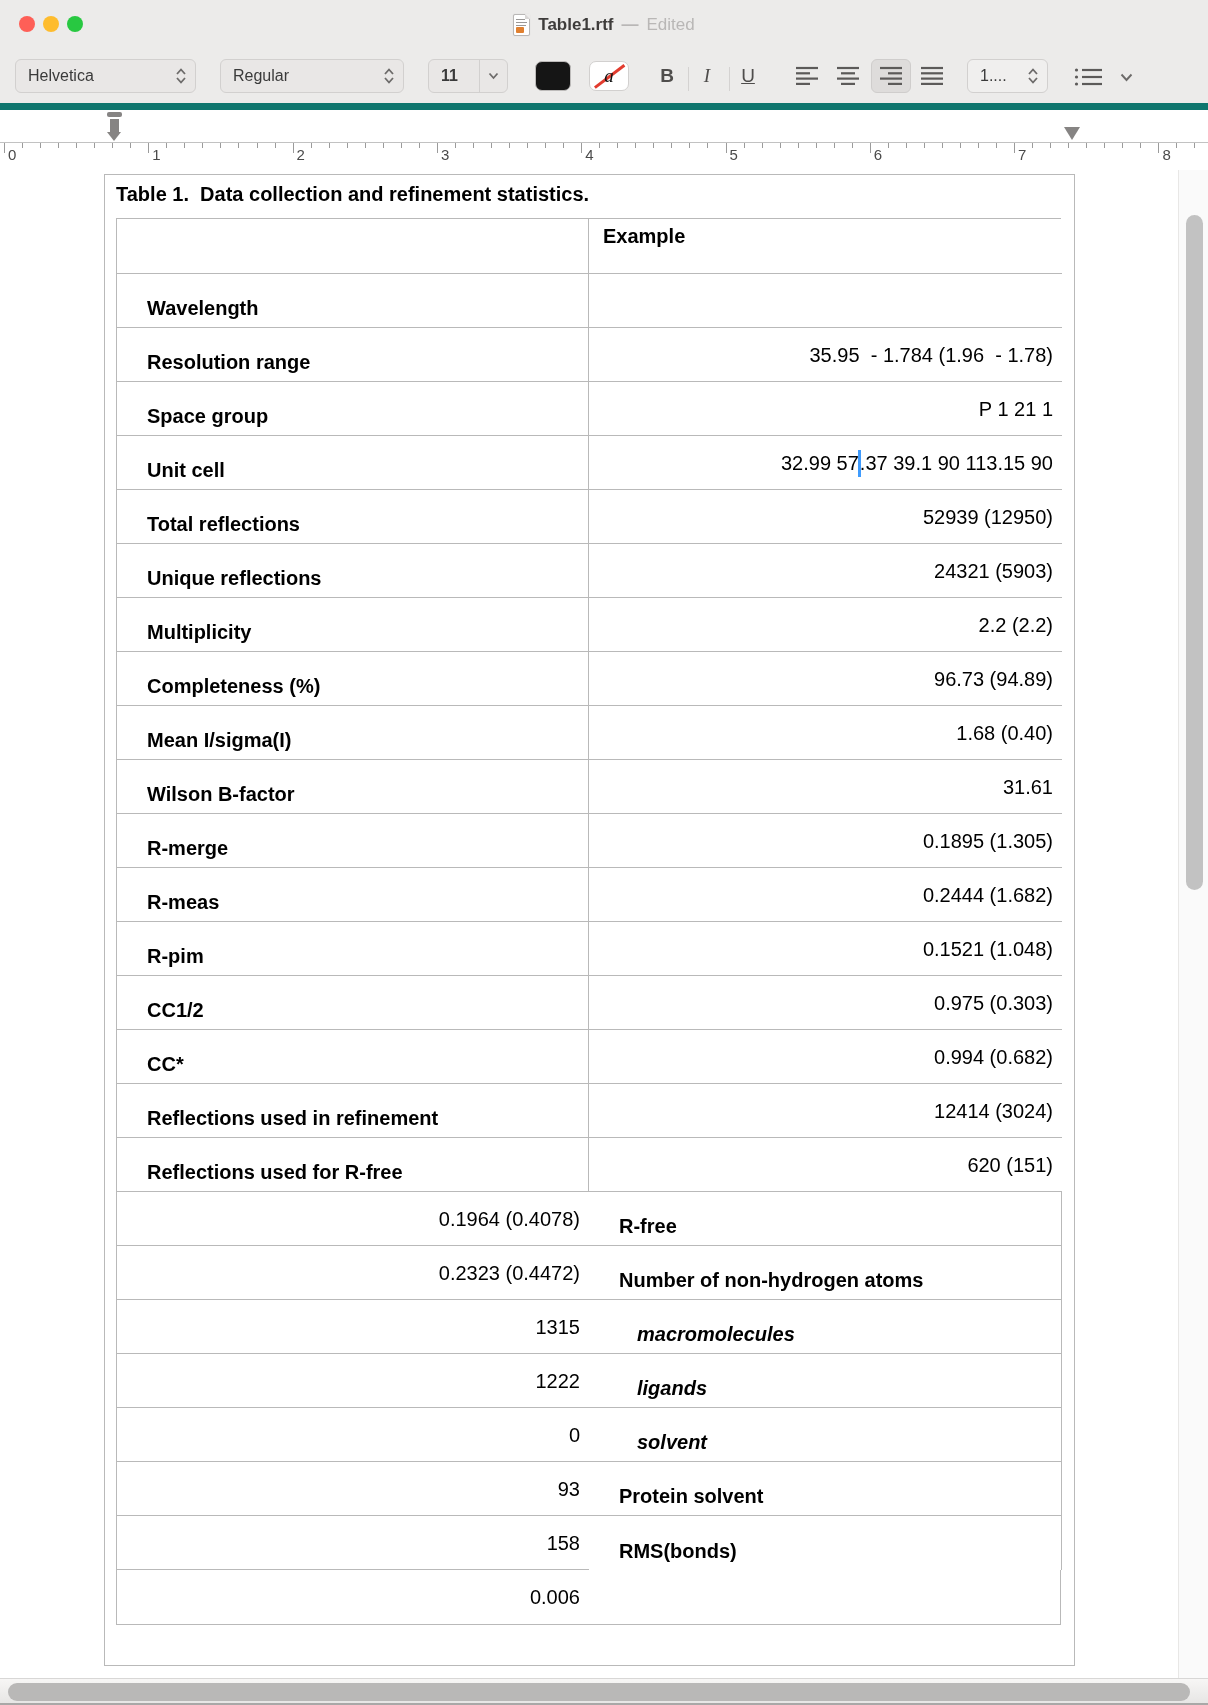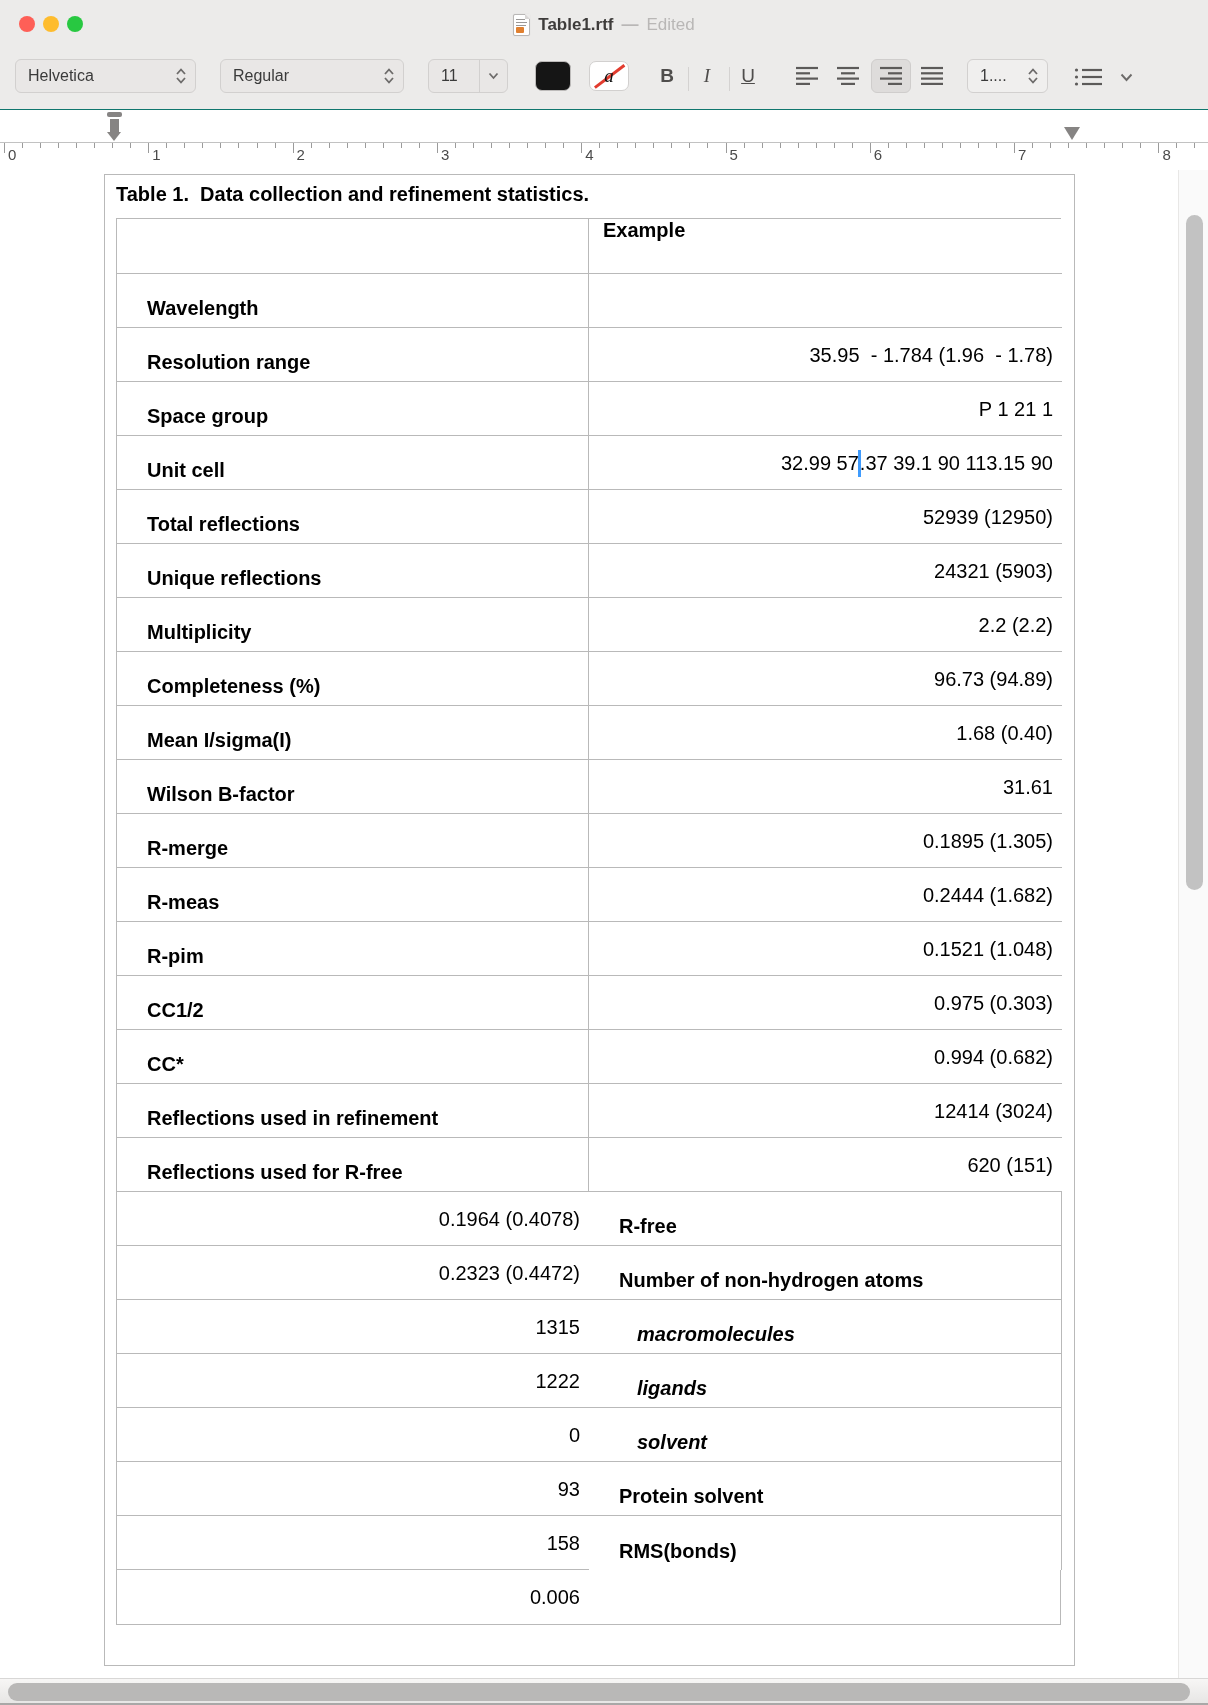--- a/index.html
+++ b/index.html
@@ -18,27 +18,27 @@
   .doc-icon .ln { position:absolute; left:2px; height:1px; background:#9a9897; }
   .doc-icon .ln1 { top:4px;  width:9px; }
   .doc-icon .ln2 { top:7px;  width:11px; }
   .doc-icon .ln3 { top:10px; width:10px; }
   .doc-icon .pic { position:absolute; left:2px; bottom:2px; width:8px; height:6px; background:#e08030; border-radius:1px; }
   .win-title { font-size:17px; font-weight:bold; color:#3e3c3b; }
   .win-dash  { font-size:17px; color:#b9b7b6; font-weight:bold; }
   .win-status{ font-size:17px; color:#b9b7b6; }
 
   
-  .toolbar { position:absolute; left:0; top:49px; width:1208px; height:61px; background:#ecebea; border-bottom:1px solid #0f766e; }
+  .toolbar { position:absolute; left:0; top:49px; width:1208px; height:61px; background:#ecebea; border-bottom:7px solid #0f766e; }
   .tb-box { position:absolute; top:10px; height:34px; background:#e9e7e6; border:1px solid #d2d0cf; border-radius:6px; display:flex; align-items:center; color:#3a3a3a; font-size:16px; }
   .tb-box .lbl { padding-left:12px; flex:1; }
   .updown { margin-right:8px; }
   .fontbox  { left:15px;  width:181px; }
   .stylebox { left:220px; width:184px; }
-  .sizebox  { left:428px; width:80px; }
+  .sizebox  { left:428px; width:80px;font-weight:bold; }
   .sizebox .seg { width:28px; align-self:stretch; border-left:1px solid #d2d0cf; display:flex; align-items:center; justify-content:center; }
   .well-black { position:absolute; left:535px; top:12px; width:36px; height:30px; background:#151515; border:1px solid #bdbbba; border-radius:7px; }
   .well-bg { position:absolute; left:589px; top:12px; width:40px; height:30px; background:#ffffff; border:1px solid #d2d0cf; border-radius:7px; overflow:hidden; display:flex; align-items:center; justify-content:center; }
   .well-bg .a { font-family:"Liberation Serif", serif; font-style:italic; font-size:19px; color:#111; z-index:1; }
   .well-bg .slash { position:absolute; left:1px; top:13px; width:37px; height:2.5px; background:#e23b2e; transform:rotate(-37deg); }
   .fmt-btn { position:absolute; top:16px; font-size:19px; color:#4f4d4c; width:30px; text-align:center; }
   .fmt-b { left:652px; font-weight:bold; }
   .fmt-i { left:692px; font-family:"Liberation Serif", serif; font-style:italic; }
   .fmt-u { left:733px; text-decoration:underline; }
   .tb-sep { position:absolute; top:18px; width:1px; height:24px; background:#d4d2d1; }
@@ -63,21 +63,21 @@
   .docarea { position:absolute; left:0; top:170px; width:1208px; height:1508px; background:#ffffff; }
   .outerbox { position:absolute; left:104px; top:4px; width:971px; height:1492px; border:1px solid #b9b9b9; }
   .tbl-title { position:absolute; left:11px; top:8px; font-size:20px; font-weight:bold; color:#000; white-space:pre; }
   .grid { position:absolute; left:11px; top:43px; width:945px; display:grid; grid-template-columns:472px 473px; grid-template-rows:55px repeat(25, 54px); border:1px solid #b9b9b9; }
   .cell { border-bottom:1px solid #b9b9b9; display:flex; font-size:20px; background:#fff; }
   .cell.c1 { border-right:1px solid #b9b9b9; }
   .cell.lastrow { border-bottom:none; }
   .cell-label { font-weight:bold; align-items:flex-end; padding:0 0 7px 30px; }
   .cell-label.indent { padding-left:48px;font-style:italic; }
   .cell-value { justify-content:flex-end; align-items:flex-start; padding:16px 9px 0 0; white-space:pre; font-weight:normal; }
-  .cell-header { font-weight:bold; align-items:flex-start; padding:0 0 20px 14px; }
+  .cell-header { font-weight:bold; align-items:center; padding:0 0 20px 14px; }
   .caret { display:inline-block; width:3px; height:27px; background:#3f9bfd; margin:-2px -1px 0 -1px; }
 
   
   .vgutter { position:absolute; right:0; top:0; width:30px; height:1508px; background:#fafafa; border-left:1px solid #e8e7e6; }
   .vthumb { position:absolute; right:5px; top:45px; width:17px; height:675px; background:#c2c2c2; border-radius:8.5px; }
   .bottombar { position:absolute; left:0; top:1678px; width:1208px; height:27px; background:linear-gradient(#f7f6f5,#e7e6e5); border-top:1px solid #d8d7d6; border-bottom:2px solid #a9a8a7; }
   .hthumb { position:absolute; left:8px; top:4px; width:1182px; height:18px; background:#b9b8b7; border-radius:9px; }
 
   svg { display:block; }
 </style>

